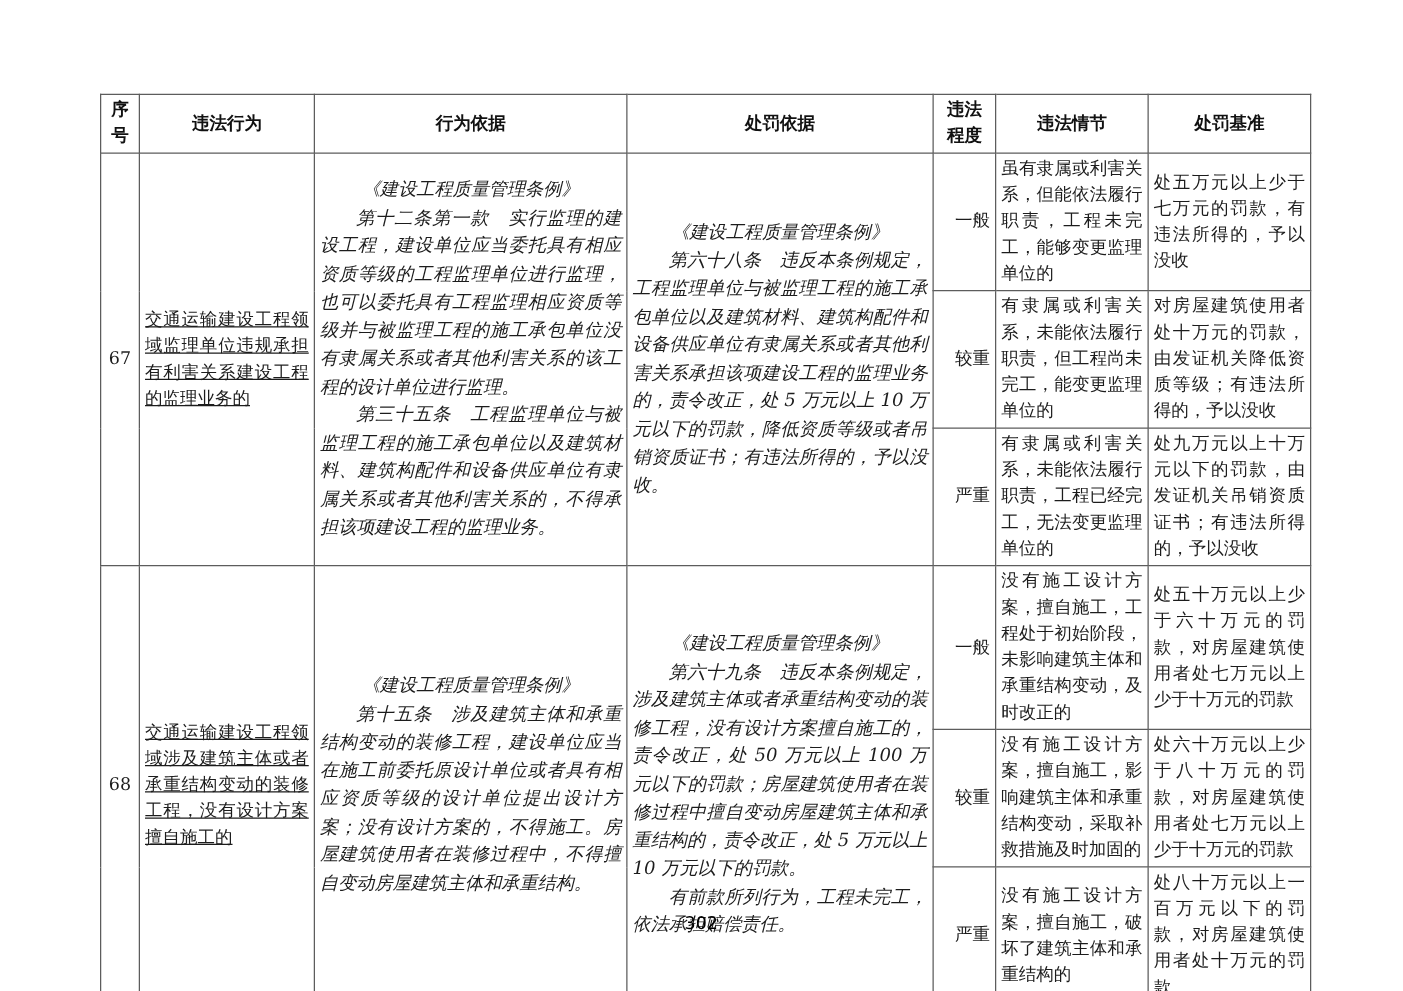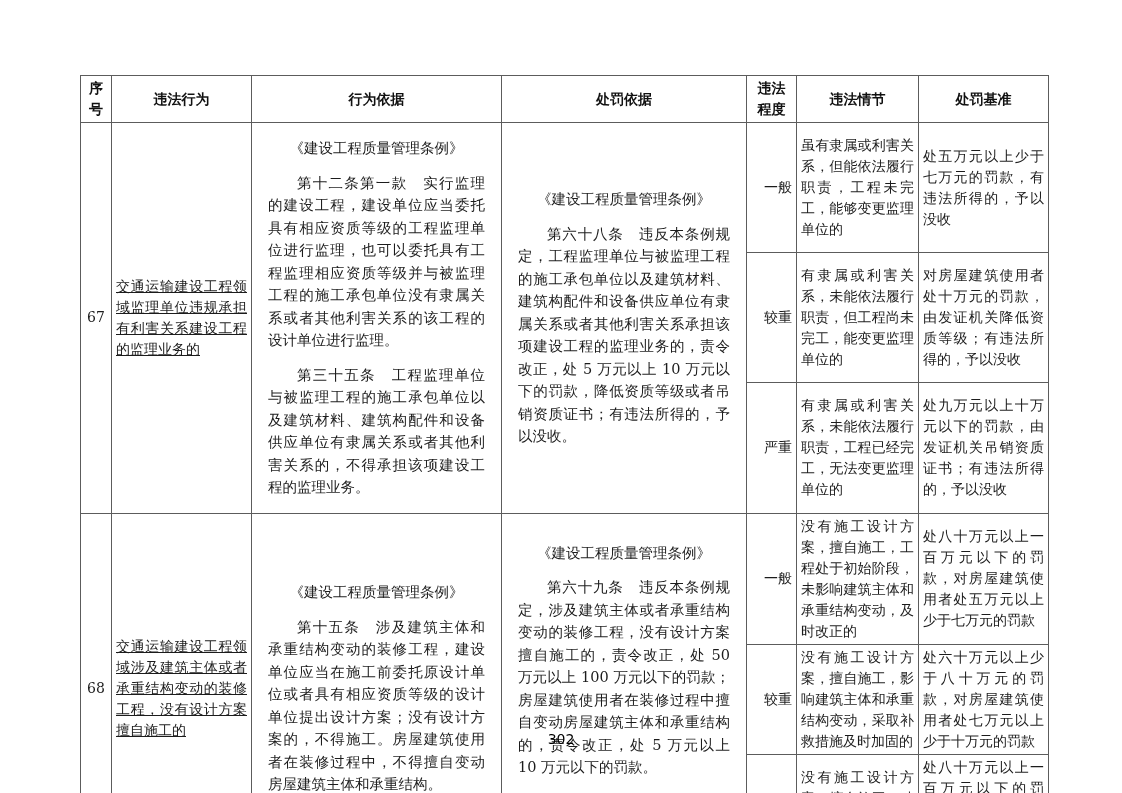--- a/index.html
+++ b/index.html
@@ -51,23 +51,24 @@
   td.c-index { text-align: center; font-size: 14px; }
   td.c-behavior {
     text-align: justify;
     padding: 0 9px;
     font-size: 14.5px;
     line-height: 28px;
     text-decoration: underline;
   }
   td.c-basis, td.c-pbasis { padding: 0 10px; }
   td.c-basis p, td.c-pbasis p {
-    margin: 12px;
+    margin: 0;
     font-size: 14.5px;
     line-height: 22.5px;
+    font-style: italic;
   }
   p.doc-title { text-align: center; }
   p.doc-para {
     text-align: justify;
     text-indent: 2em;
   }
   td.c-degree { text-align: right; font-size: 14px; }
   td.c-circ, td.c-pen {
     text-align: justify;
     padding: 2px 6px;
@@ -148,21 +149,21 @@
           <p class="doc-title">《建设工程质量管理条例》</p>
           <p class="doc-para">第十五条　涉及建筑主体和承重结构变动的装修工程，建设单位应当在施工前委托原设计单位或者具有相应资质等级的设计单位提出设计方案；没有设计方案的，不得施工。房屋建筑使用者在装修过程中，不得擅自变动房屋建筑主体和承重结构。</p>
         </td>
         <td rowspan="3" class="c-pbasis divider">
           <p class="doc-title">《建设工程质量管理条例》</p>
           <p class="doc-para">第六十九条　违反本条例规定，涉及建筑主体或者承重结构变动的装修工程，没有设计方案擅自施工的，责令改正，处 50 万元以上 100 万元以下的罚款；房屋建筑使用者在装修过程中擅自变动房屋建筑主体和承重结构的，责令改正，处 5 万元以上 10 万元以下的罚款。</p>
           <p class="doc-para">有前款所列行为，工程未完工，依法承担赔偿责任。</p>
         </td>
         <td class="c-degree divider">一般</td>
         <td class="c-circ divider">没有施工设计方案，擅自施工，工程处于初始阶段，未影响建筑主体和承重结构变动，及时改正的</td>
-        <td class="c-pen divider">处八十万元以上一百万元以下的罚款，对房屋建筑使用者处五万元以上少于七万元的罚款</td>
+        <td class="c-pen divider">处五十万元以上少于六十万元的罚款，对房屋建筑使用者处七万元以上少于十万元的罚款</td>
       </tr>
       <tr class="h-r2b">
         <td class="c-degree">较重</td>
         <td class="c-circ">没有施工设计方案，擅自施工，影响建筑主体和承重结构变动，采取补救措施及时加固的</td>
         <td class="c-pen">处六十万元以上少于八十万元的罚款，对房屋建筑使用者处七万元以上少于十万元的罚款</td>
       </tr>
       <tr class="h-r2c">
         <td class="c-degree">严重</td>
         <td class="c-circ">没有施工设计方案，擅自施工，破坏了建筑主体和承重结构的</td>
         <td class="c-pen">处八十万元以上一百万元以下的罚款，对房屋建筑使用者处十万元的罚款</td>

